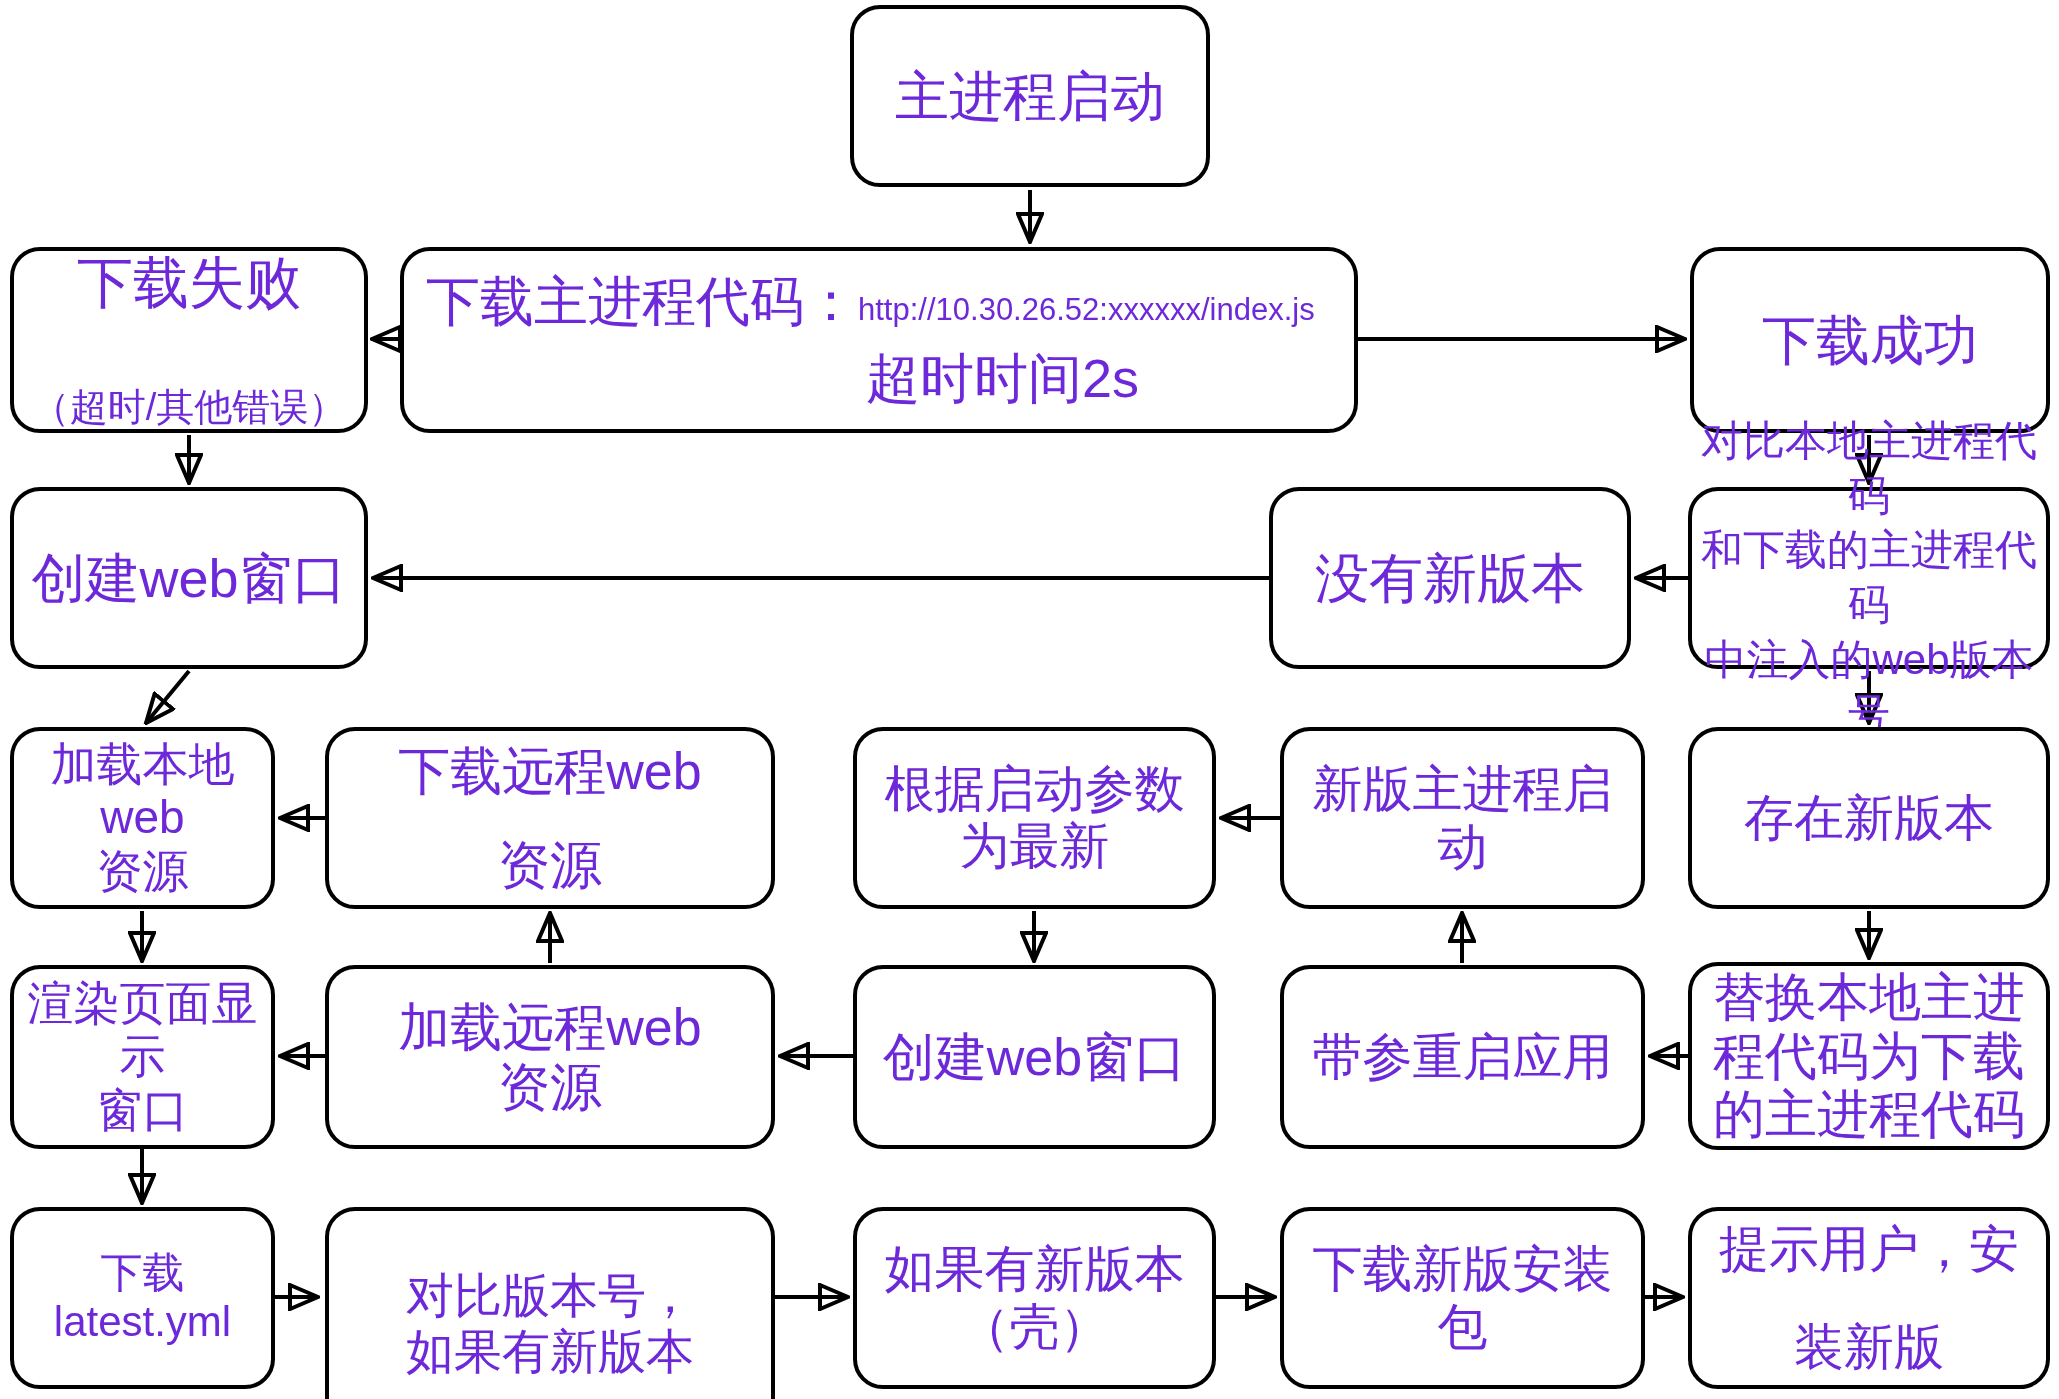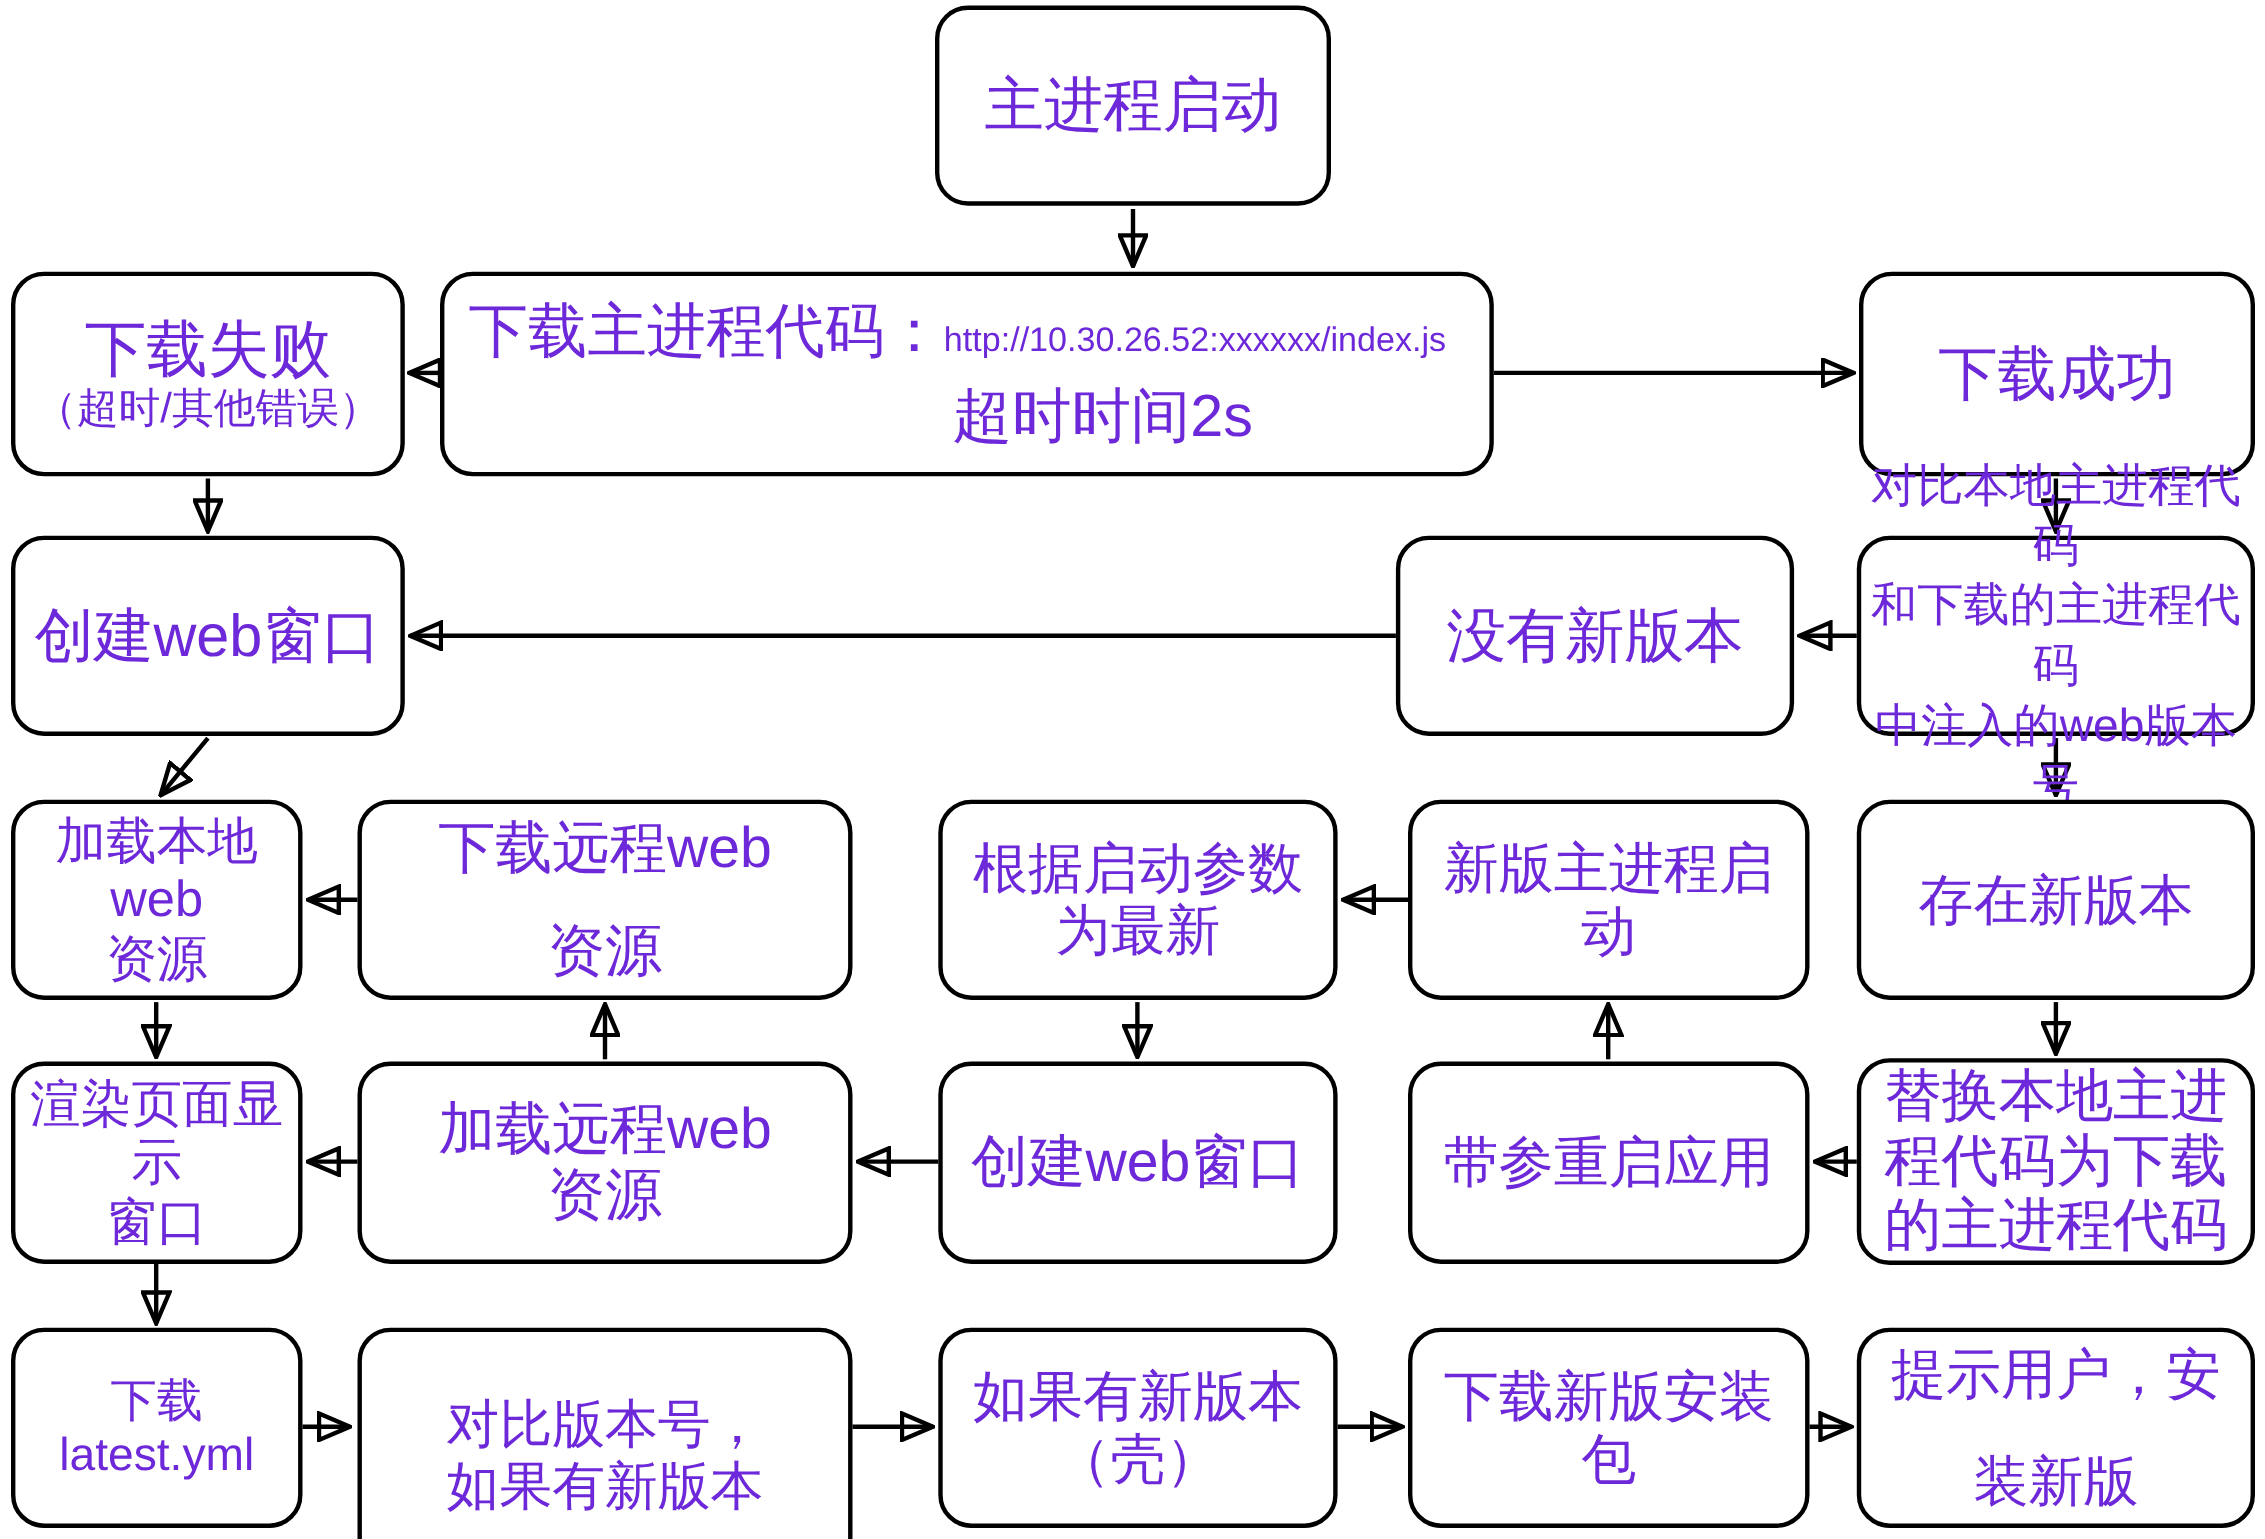--- a/index.html
+++ b/index.html
@@ -21,21 +21,21 @@
     border-radius:30px;
     display:flex;flex-direction:column;
     align-items:center;justify-content:center;
     text-align:center;
     line-height:1.16;
   }
   .ln{display:block;}
   
   .n-start            {left:850px;  top:5px;    width:360px; height:182px; font-size:54px;}
   .n-dlcode           {left:400px;  top:247px;  width:958px; height:186px; align-items:flex-start; justify-content:center; padding-left:22px; text-align:left;}
-  .n-fail             {left:10px;   top:247px;  width:358px; height:186px; font-size:56px;}
+  .n-fail             {left:10px;   top:247px;  width:358px; height:186px; font-size:56px;justify-content:space-between;}
   .n-fail .small      {font-size:38px;}
   .n-success          {left:1690px; top:247px;  width:360px; height:186px; font-size:54px;}
   .n-create-l         {left:10px;   top:487px;  width:358px; height:182px; font-size:54px;}
   .n-nonew            {left:1269px; top:487px;  width:362px; height:182px; font-size:54px;}
   .n-compare          {left:1688px; top:487px;  width:362px; height:182px; font-size:42px; line-height:1.3;}
   .n-loadlocal        {left:10px;   top:727px;  width:265px; height:182px; font-size:46px;}
   .n-dlremote         {left:325px;  top:727px;  width:450px; height:182px; font-size:52px;gap:33px;}
   .n-judge            {left:853px;  top:727px;  width:363px; height:182px; font-size:50px; line-height:1.15;}
   .n-newmain          {left:1280px; top:727px;  width:365px; height:182px; font-size:50px;}
   .n-exists           {left:1688px; top:727px;  width:362px; height:182px; font-size:50px;}

